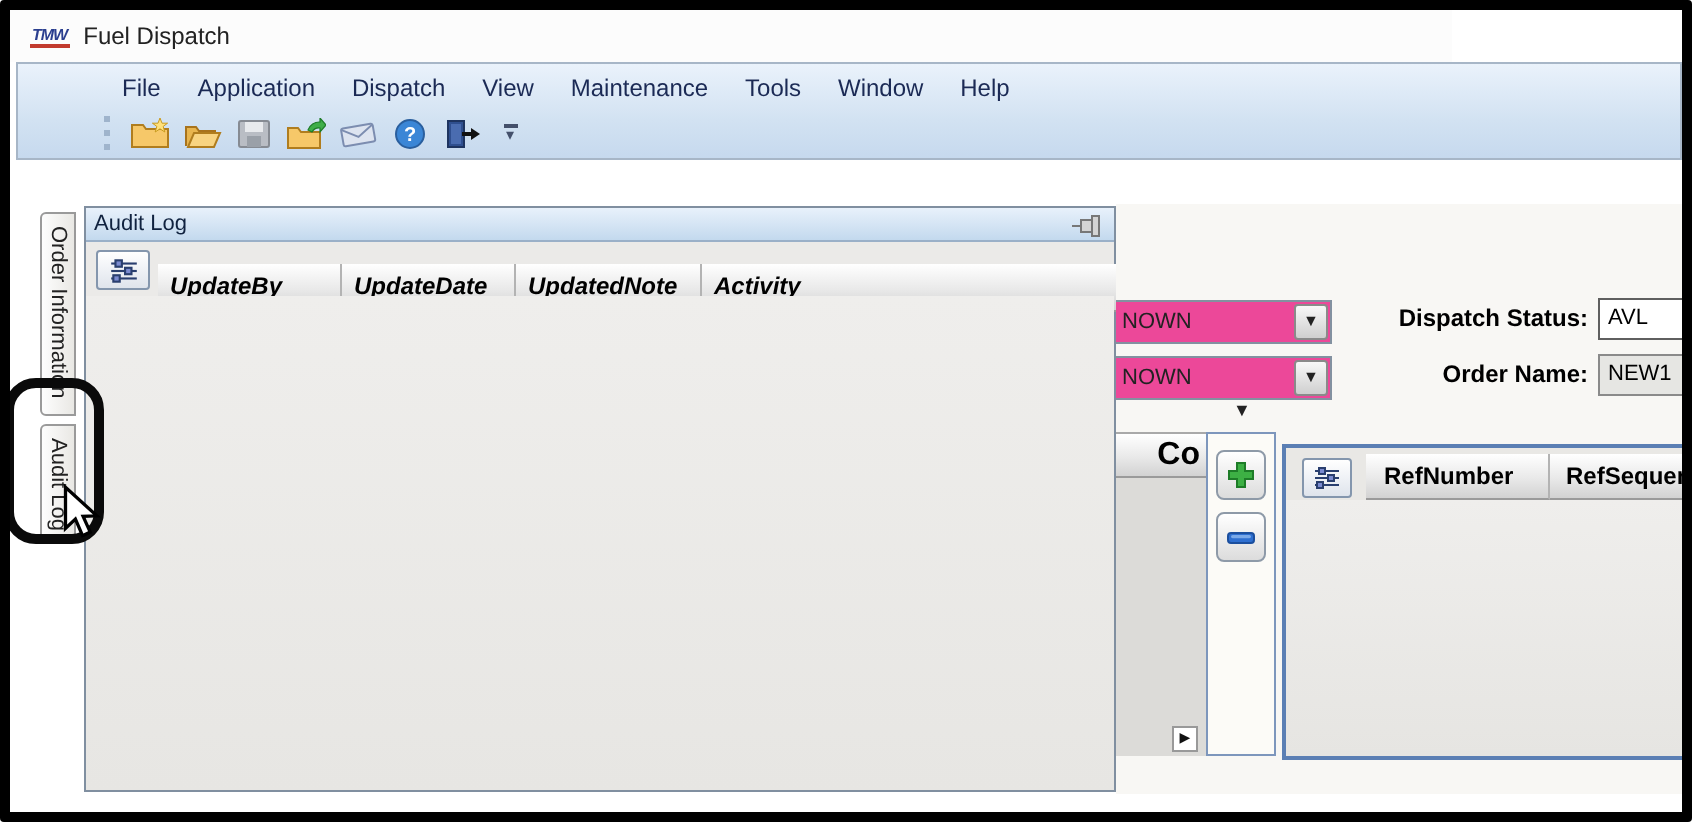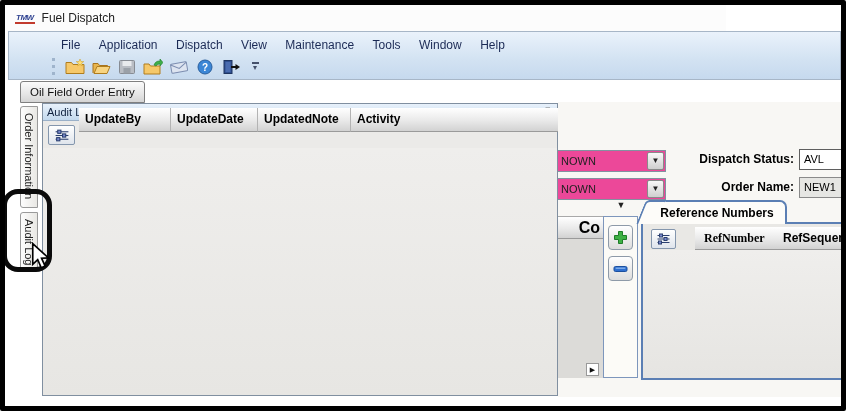--- a/index.html
+++ b/index.html
@@ -33,21 +33,21 @@
   .vtab-order { top:106px; height:102px; }
   .vtab-audit { top:212px; height:58px; }
 
   
   .audit-panel { position:absolute; left:42px; top:103px; width:516px; height:293px; border:1px solid #808fa0; background:#ebeae8; z-index:10; }
   .ap-titlebar { position:absolute; left:0; top:0; right:0; height:17px; background:linear-gradient(#e8f1fb,#c3d9ee); border-bottom:1px solid #9ab0c8; font-size:11px; color:#10223f; line-height:16px; padding-left:4px; }
   .pin-icon { position:absolute; right:5px; top:3px; }
   .gridbtn { position:absolute; border:1px solid #8496ad; border-radius:2px; background:linear-gradient(#ffffff,#dfe4ec); display:flex; align-items:center; justify-content:center; }
   .ap-filter { left:5px; top:21px; width:27px; height:20px; }
   .hcell { position:absolute; height:24px; background:linear-gradient(#ffffff,#e9e9e9 55%,#d2d2d2); border-right:1px solid #b3b3b3; border-bottom:1px solid #9a9a9a; font-weight:bold; font-size:12px; color:#000; line-height:23px; padding-left:6px; overflow:hidden; white-space:nowrap; }
-  .ap-cell { top:4px; }
+  .ap-cell { top:28px;font-style:italic; }
   .ap-c0 { left:36px;  width:92px; }
   .ap-c1 { left:128px; width:87px; }
   .ap-c2 { left:215px; width:93px; }
   .ap-c3 { left:308px; width:207px; border-right:none; }
   .ap-body { position:absolute; left:0; right:0; top:44px; bottom:0; background:linear-gradient(#efeeec,#e7e6e3); }
 
   
   .formbg { position:absolute; left:558px; top:102px; width:284px; height:295px; background:#f8f7f4; z-index:4; }
   .combo { position:absolute; left:558px; width:108px; height:22px; background:#ec4899; border:1px solid #8391a0; border-left:none; z-index:5; font-size:11px; color:#222; line-height:20px; padding-left:3px; }
   .combo-btn { position:absolute; right:1px; top:1px; bottom:1px; width:17px; background:linear-gradient(#f8f8f8,#cfcfcf); border:1px solid #8a8a8a; border-radius:2px; font-size:8px; color:#222; display:flex; align-items:center; justify-content:center; }
@@ -62,21 +62,21 @@
 
   .pm-col { position:absolute; left:603px; top:216px; width:35px; height:162px; background:#fcfbf7; border:1px solid #7d96bc; z-index:5; }
   .pm-btn { position:absolute; left:4px; width:25px; height:25px; border:1px solid #8e9aa8; border-radius:4px; background:linear-gradient(#ffffff,#dcdcdc); display:flex; align-items:center; justify-content:center; }
   .pm-add { top:8px; } .pm-remove { top:39px; }
 
   .ref-tab { position:absolute; left:649px; top:200px; width:138px; height:24px; background:#fdfcf9; border:2px solid #5b7fb4; border-bottom:none; border-left:none; border-radius:0 7px 0 0; z-index:6; font-weight:bold; font-size:12px; text-align:center; line-height:22px; color:#000; }
   .ref-tab::before { content:""; position:absolute; left:-8px; top:-2px; bottom:0; width:18px; background:#fdfcf9; border-left:2px solid #5b7fb4; border-top:2px solid #5b7fb4; border-radius:5px 0 0 0; transform:skewX(-22deg); z-index:-1; }
   .ref-panel { position:absolute; left:641px; top:222px; width:201px; height:158px; border:2px solid #5b7fb4; border-right:none; background:#e9e8e5; z-index:5; }
   .rp-filter { left:8px; top:5px; width:25px; height:20px; }
   .rp-cell { top:3px; height:23px; }
-  .rp-c0 { left:52px; width:92px; padding-left:9px;font-family:Liberation Serif, serif; }
+  .rp-c0 { left:40px; width:92px; padding-left:9px; }
   .rp-c1 { left:132px; width:67px; padding-left:8px; border-right:none; }
   .rp-body { position:absolute; left:0; right:0; top:26px; bottom:0; background:linear-gradient(#efeeec,#e6e5e2); }
 
   
   .annot { position:absolute; left:2px; top:189px; width:50px; height:83px; border:5px solid #0a0a0a; border-radius:16px; z-index:40; }
   .cursor { position:absolute; left:30px; top:242px; z-index:50; }
 </style>
 </head>
 <body>
 
@@ -147,21 +147,20 @@
             <polygon points="19,8 14.5,5 14.5,11" fill="#111"></polygon>
           </svg>
         </span>
       <span class="overflow-btn">
           <span class="overflow-bar"></span>
           <span class="overflow-chev">▾</span>
         </span>
     </div>
   </div>
 
-  <div class="doc-tab">Oil Field Order Entry</div>
 
   <div class="formbg"></div>
 
   <div class="combo" style="top:150px;">
     <span>NOWN</span>
     <span class="combo-btn">▼</span>
   </div>
   <div class="combo" style="top:178px;">
     <span>NOWN</span>
     <span class="combo-btn">▼</span>
@@ -186,21 +185,20 @@
         </svg>
     </span>
     <span class="pm-btn pm-remove">
       <svg width="15" height="8" viewBox="0 0 15 8">
           <rect x="1" y="1.5" width="13" height="5" rx="1.5" fill="#2e6fd0" stroke="#1b4f9e"></rect>
           <rect x="2.5" y="2.5" width="10" height="1.6" rx="0.8" fill="#7aa9e8"></rect>
         </svg>
     </span>
   </div>
 
-  <div class="ref-tab">Reference Numbers</div>
   <div class="ref-panel">
     <span class="gridbtn rp-filter">
       <svg width="15" height="12" viewBox="0 0 15 12">
           <g stroke="#2a3f6f">
             <line x1="1.5" y1="2.5" x2="13.5" y2="2.5"></line>
             <line x1="1.5" y1="6" x2="13.5" y2="6"></line>
             <line x1="1.5" y1="9.5" x2="13.5" y2="9.5"></line>
             <rect x="3.5" y="1" width="3" height="3" fill="#7b8bd0"></rect>
             <rect x="8" y="4.5" width="3" height="3" fill="#7b8bd0"></rect>
             <rect x="2.5" y="8" width="3" height="3" fill="#7b8bd0"></rect>

